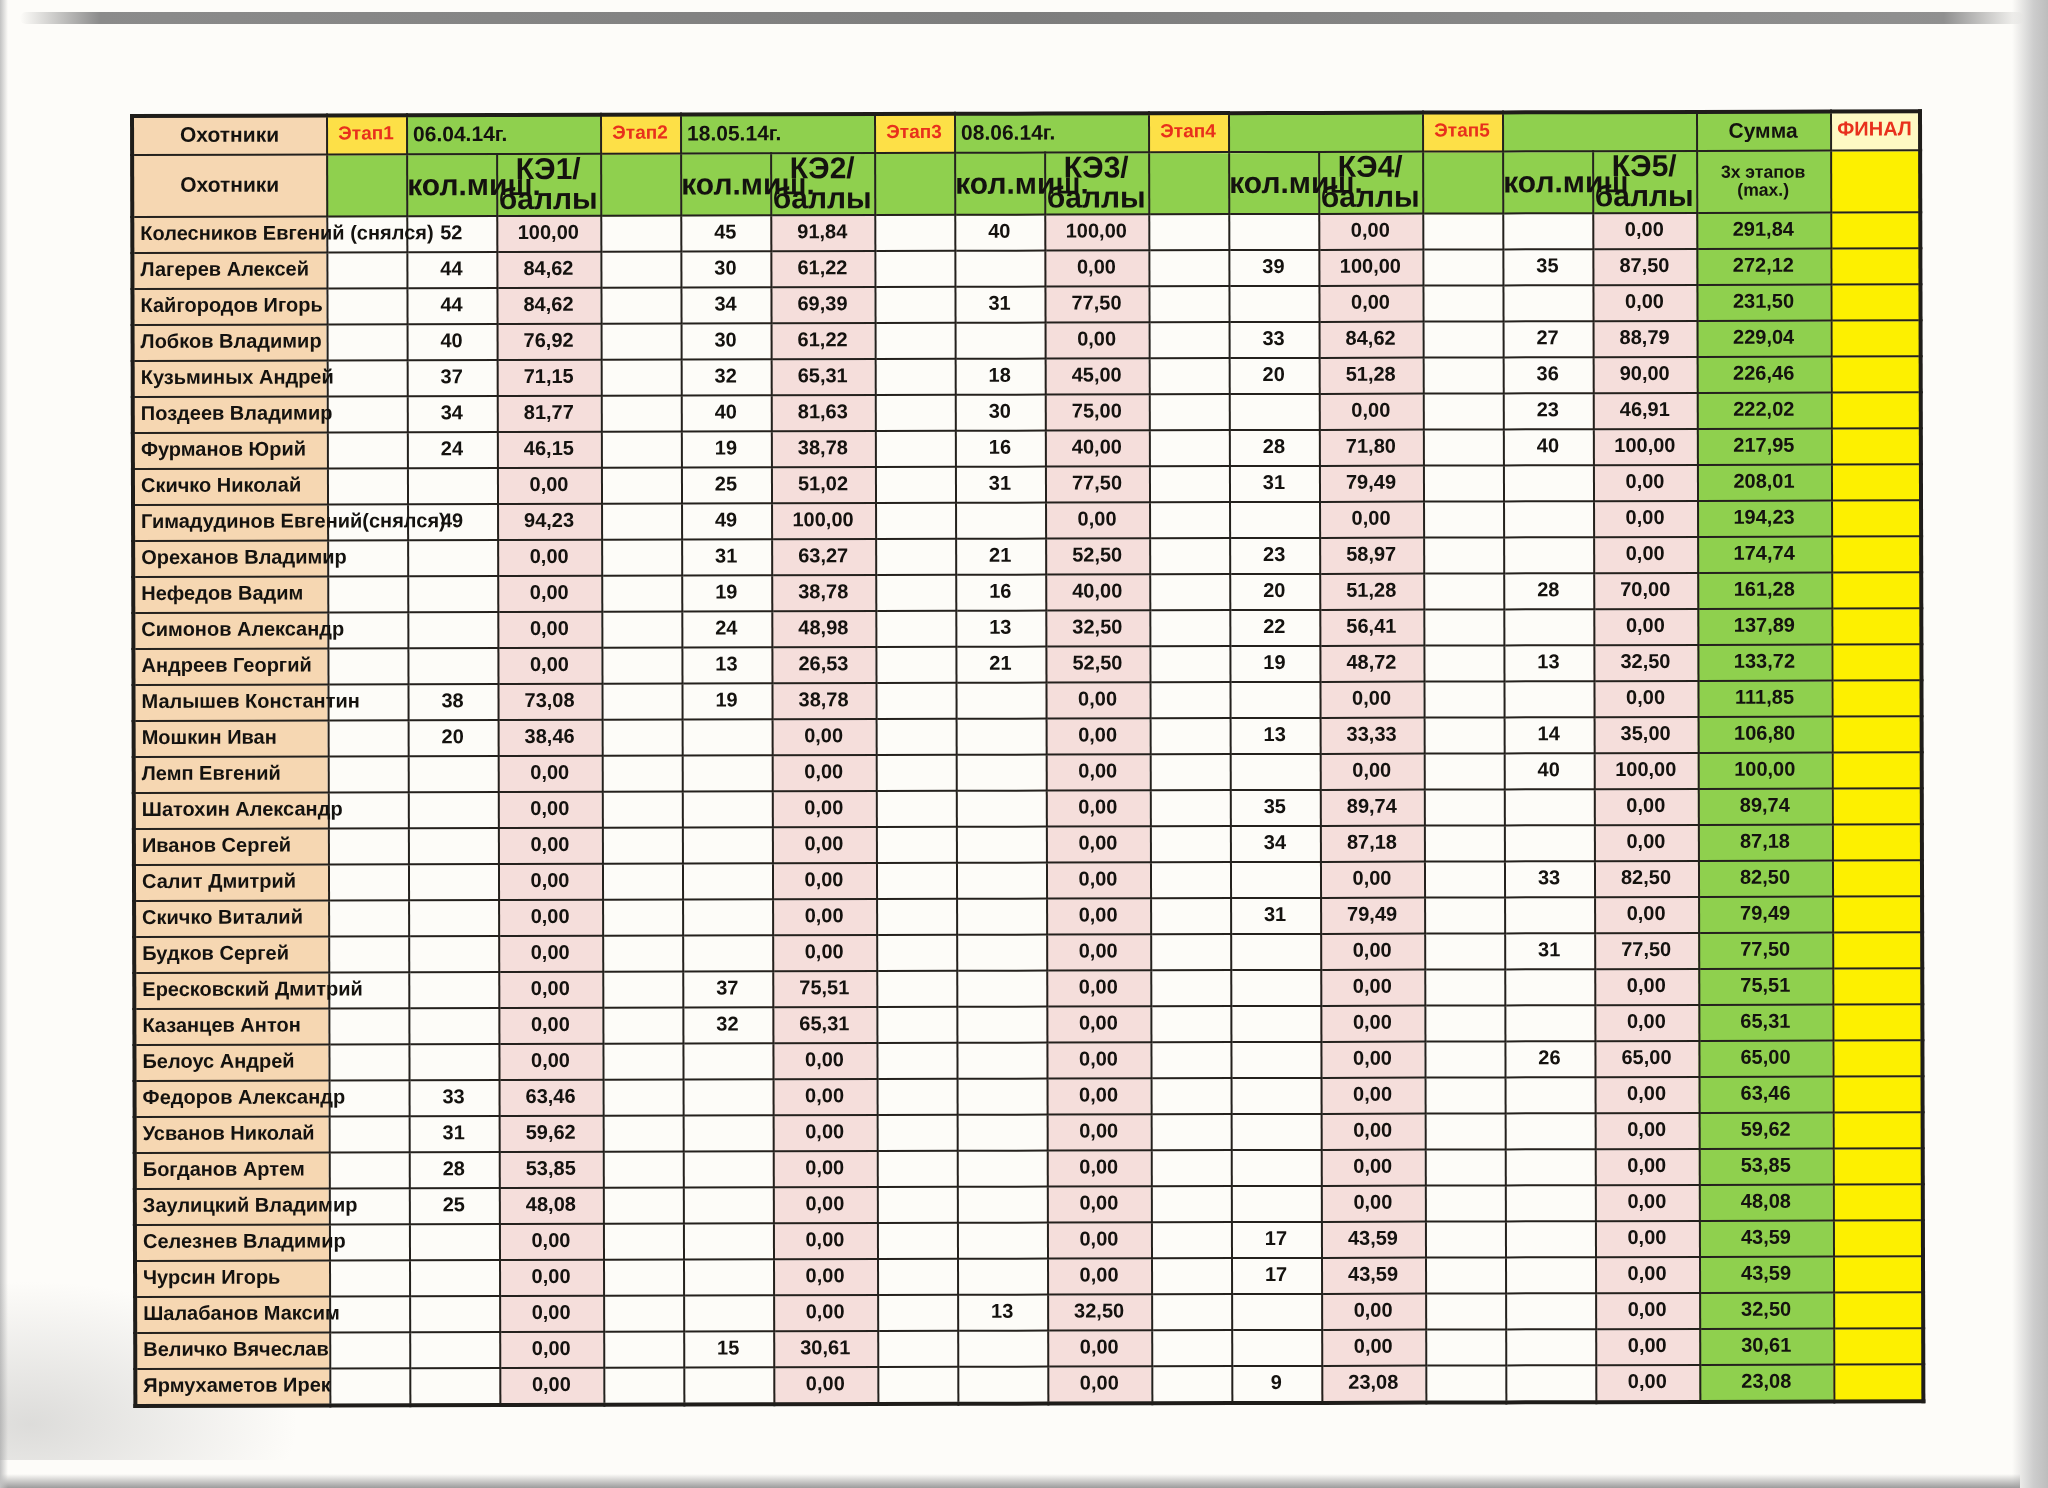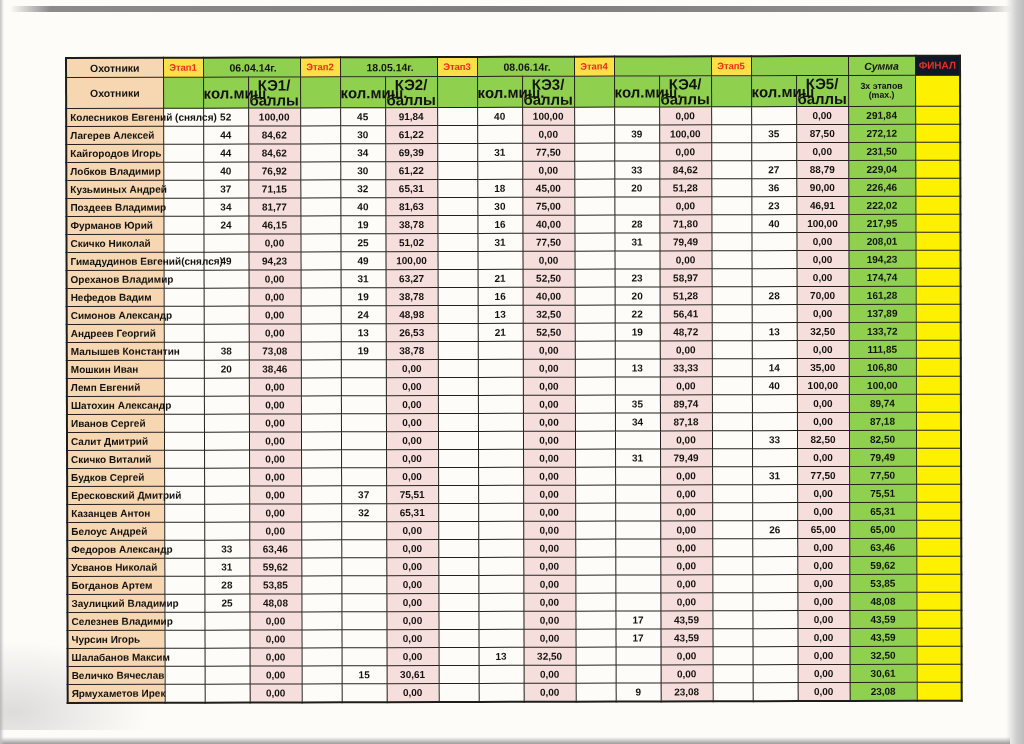--- a/index.html
+++ b/index.html
@@ -54,26 +54,26 @@
     line-height:1;
     color:#14120f;
     text-align:center;
     vertical-align:middle;
     overflow:visible;
   }
   thead tr.hdr1 th { height:18px; }
 
   .h-name, .h-name2 { background:#f6d7b2; font-size:10.5px; }
   .h-stage { background:#fde047; color:#e8301c; font-size:9.5px; }
-  .h-date  { background:#8fd04e; text-align:center; padding-left:3px; font-size:10.5px; }
+  .h-date  { background:#8fd04e; text-align:left; padding-left:3px; font-size:10.5px; }
   .h-sp2   { background:#8fd04e; }
   .h-col   { background:#8fd04e; font-size:15px; }
-  .h-sum   { background:#8fd04e; font-size:10.5px;font-style:italic; }
+  .h-sum   { background:#8fd04e; font-size:10.5px; }
   .h-sum2  { background:#8fd04e; font-size:8.8px; }
-  .h-fin   { background:#0f172a; color:#e8301c; font-size:10px; }
+  .h-fin   { background:#fef9c3; color:#e8301c; font-size:10px; }
   .h-fin2  { background:#fdf000; }
 
   td.name   { background:#f6d7b2; text-align:left; padding-left:3px;margin-top:16px; }
   td.name span { position:relative; z-index:2; white-space:nowrap; }
   td.spacer { background:#fdfcf8; }
   td.kol    { background:#fdfcf8; }
   td.ke     { background:#f5dedb; }
   td.sum    { background:#8fd04e;margin-top:11px; }
   td.fin    { background:#fdf000; }
 </style>

